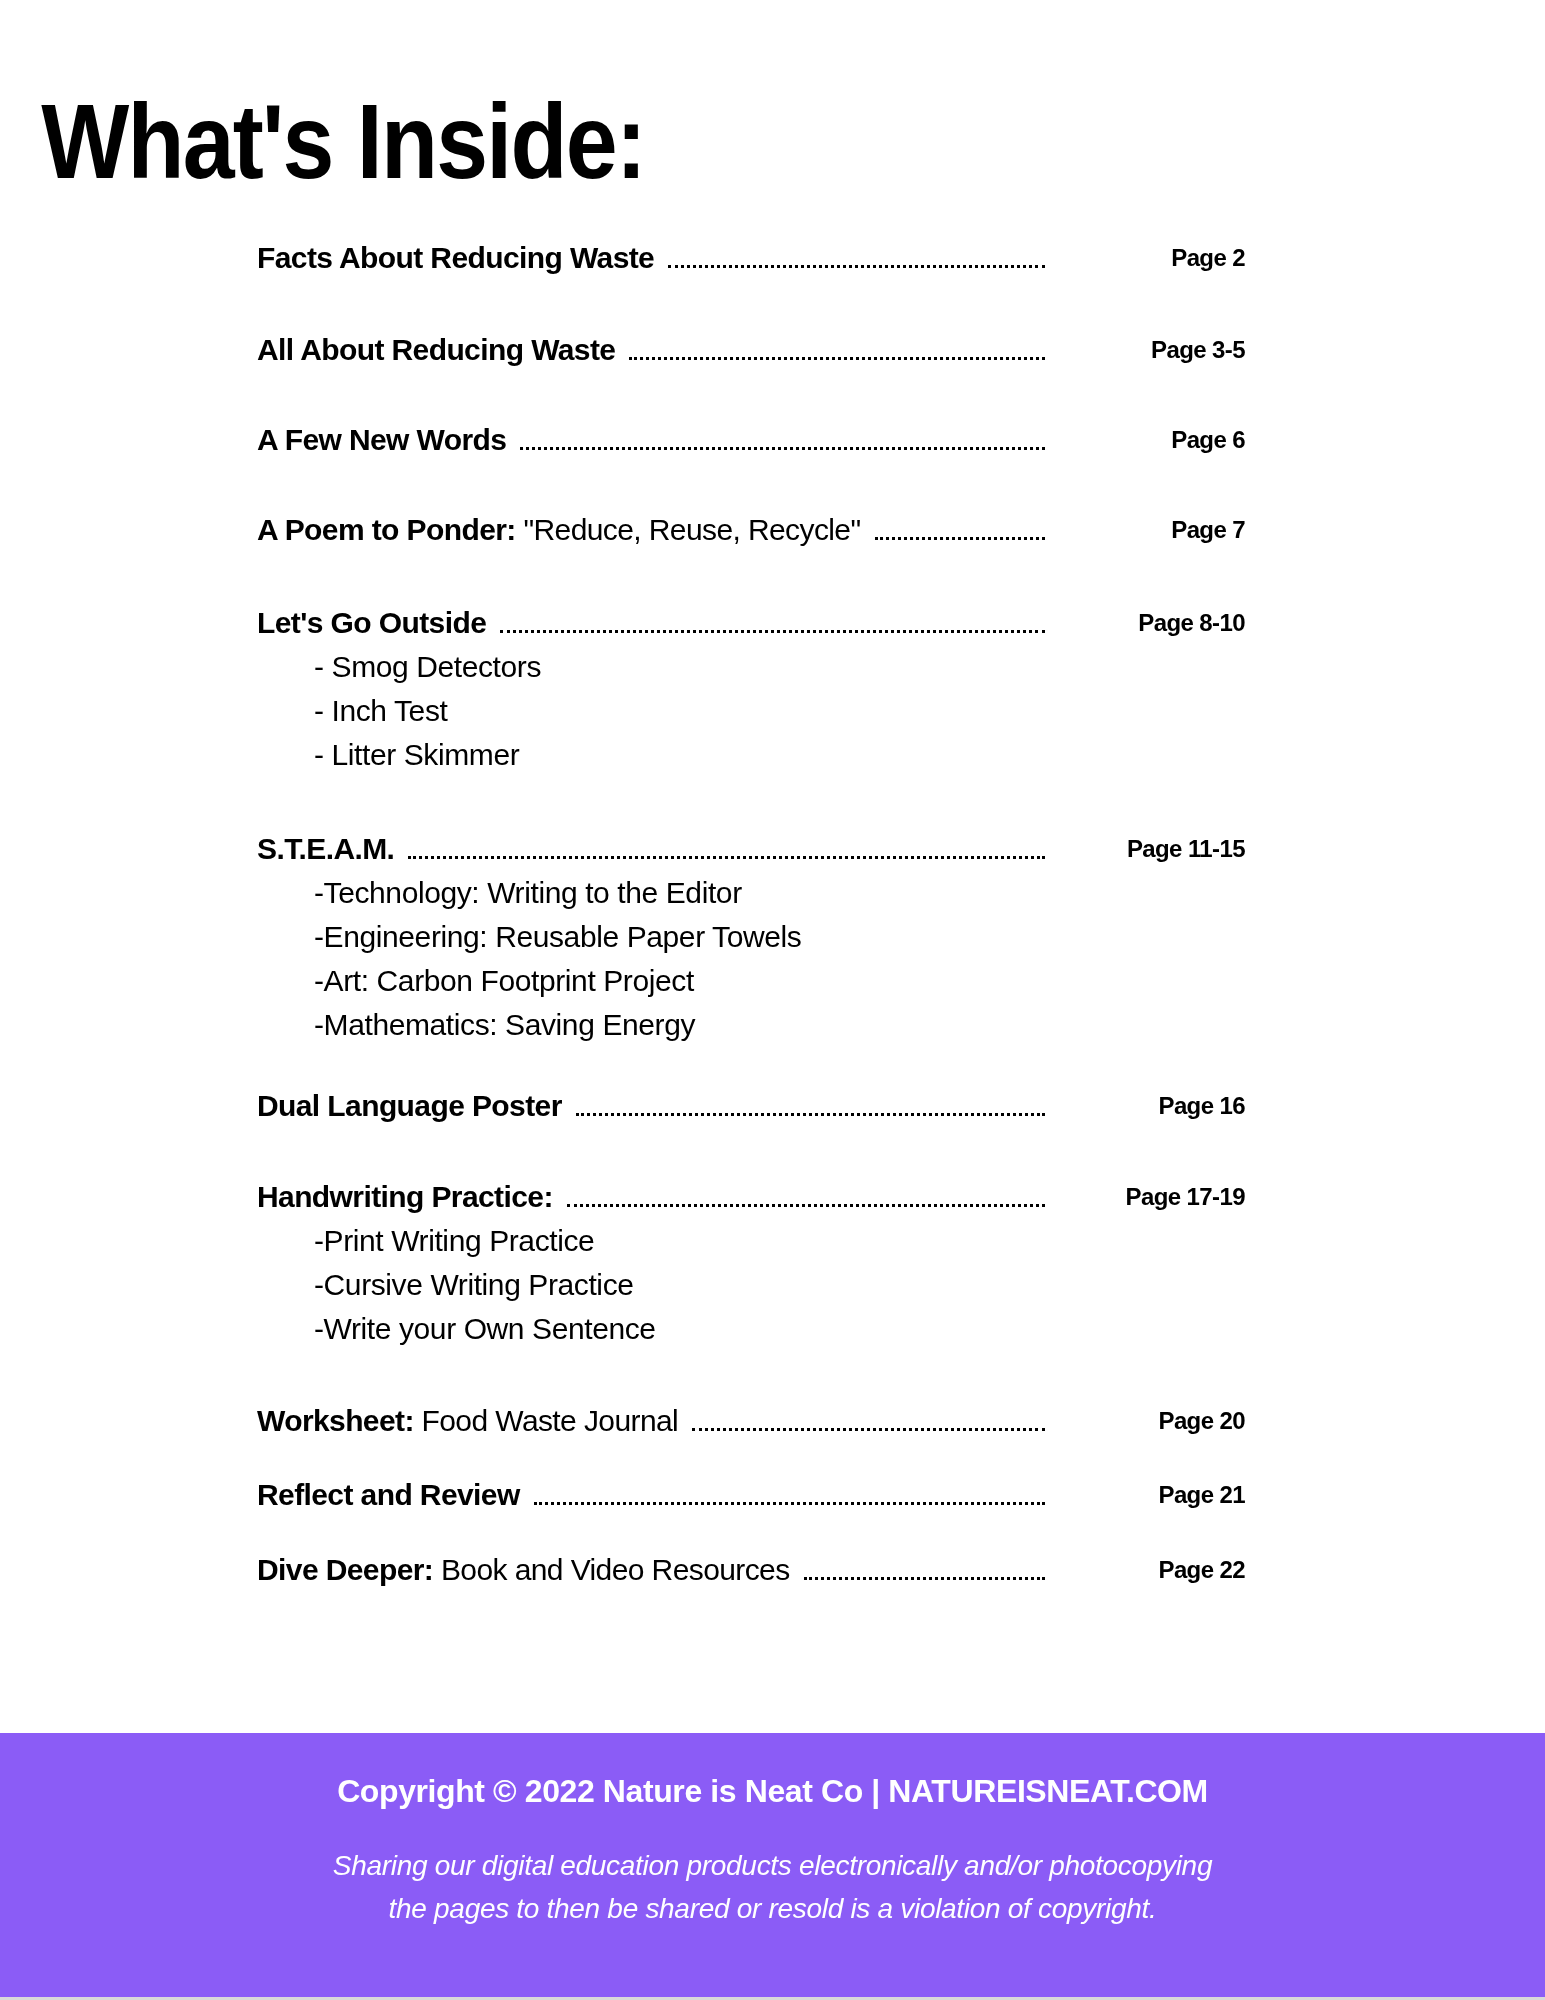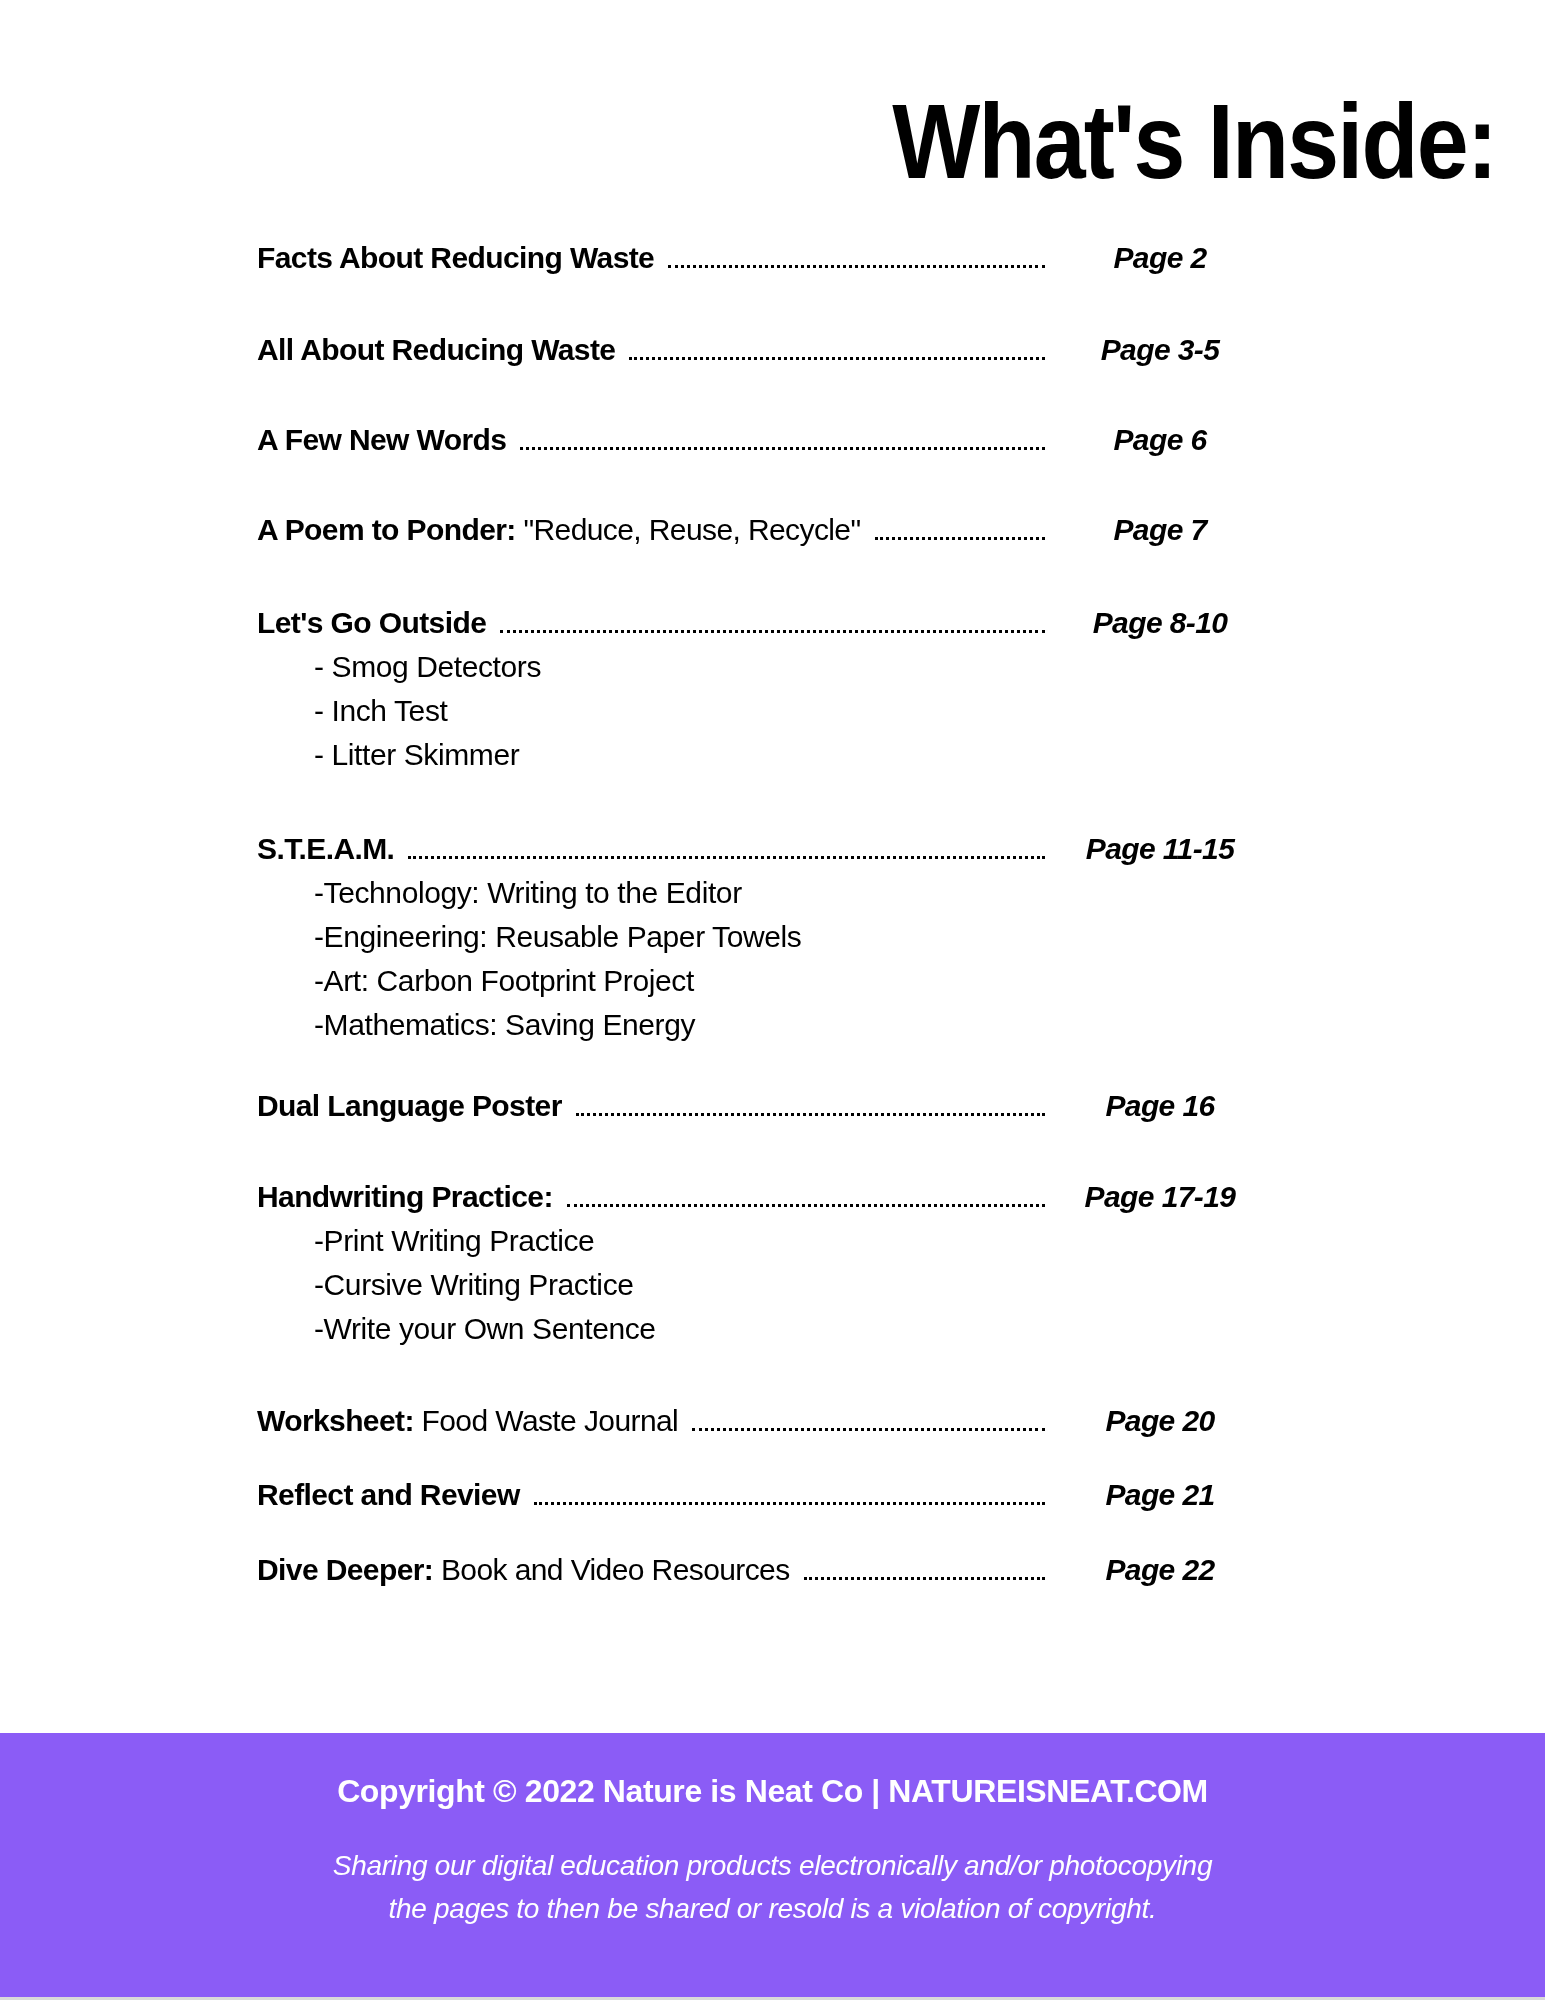--- a/index.html
+++ b/index.html
@@ -8,22 +8,22 @@
     background: #ffffff;
     font-family: "Liberation Sans", sans-serif;
     color: #000000;
     position: relative;
     overflow: hidden;
   }
   .page { position: absolute; inset: 0; }
 
   
   h1.title {
-    margin: 78px 8px 0 0;
-    text-align: right;
+    margin: 78px 14px 0 0;
+    text-align: left;
     font-size: 106px;
     line-height: 1.2;
     font-weight: bold;
     letter-spacing: -2px;
   }
   h1.title .squeeze { display: inline-block; transform: scaleX(0.88); transform-origin: 50% 50%; }
 
   
   .toc { margin-top: 31px; padding-left: 257px; width: 988px; }
   .entry { margin-top: 46px; }
@@ -35,22 +35,22 @@
   .label b { font-weight: bold; }
   .leader {
     flex: 1 1 auto;
     border-bottom: 3px dotted #000000;
     margin: 0 30px 12px 14px;
     min-width: 30px;
     height: 0;
   }
   .pagecol {
     flex: none; width: 170px;
-    font-size: 30px; line-height: 44px; font-weight: bold; letter-spacing: -0.6px;
-    text-align: center; white-space: nowrap; font-style: italic;
+    font-size: 24px; line-height: 44px; font-weight: bold; letter-spacing: -0.6px;
+    text-align: right; white-space: nowrap;
   }
   .subs { padding-left: 57px; }
   .sub { font-size: 30px; line-height: 44px; letter-spacing: -0.4px; white-space: nowrap; }
 
   
   .footer {
     position: absolute; left: 0; right: 0; top: 1733px; bottom: 0;
     background: #8b5cf6; color: #ffffff; text-align: center;
   }
   .copyright {

